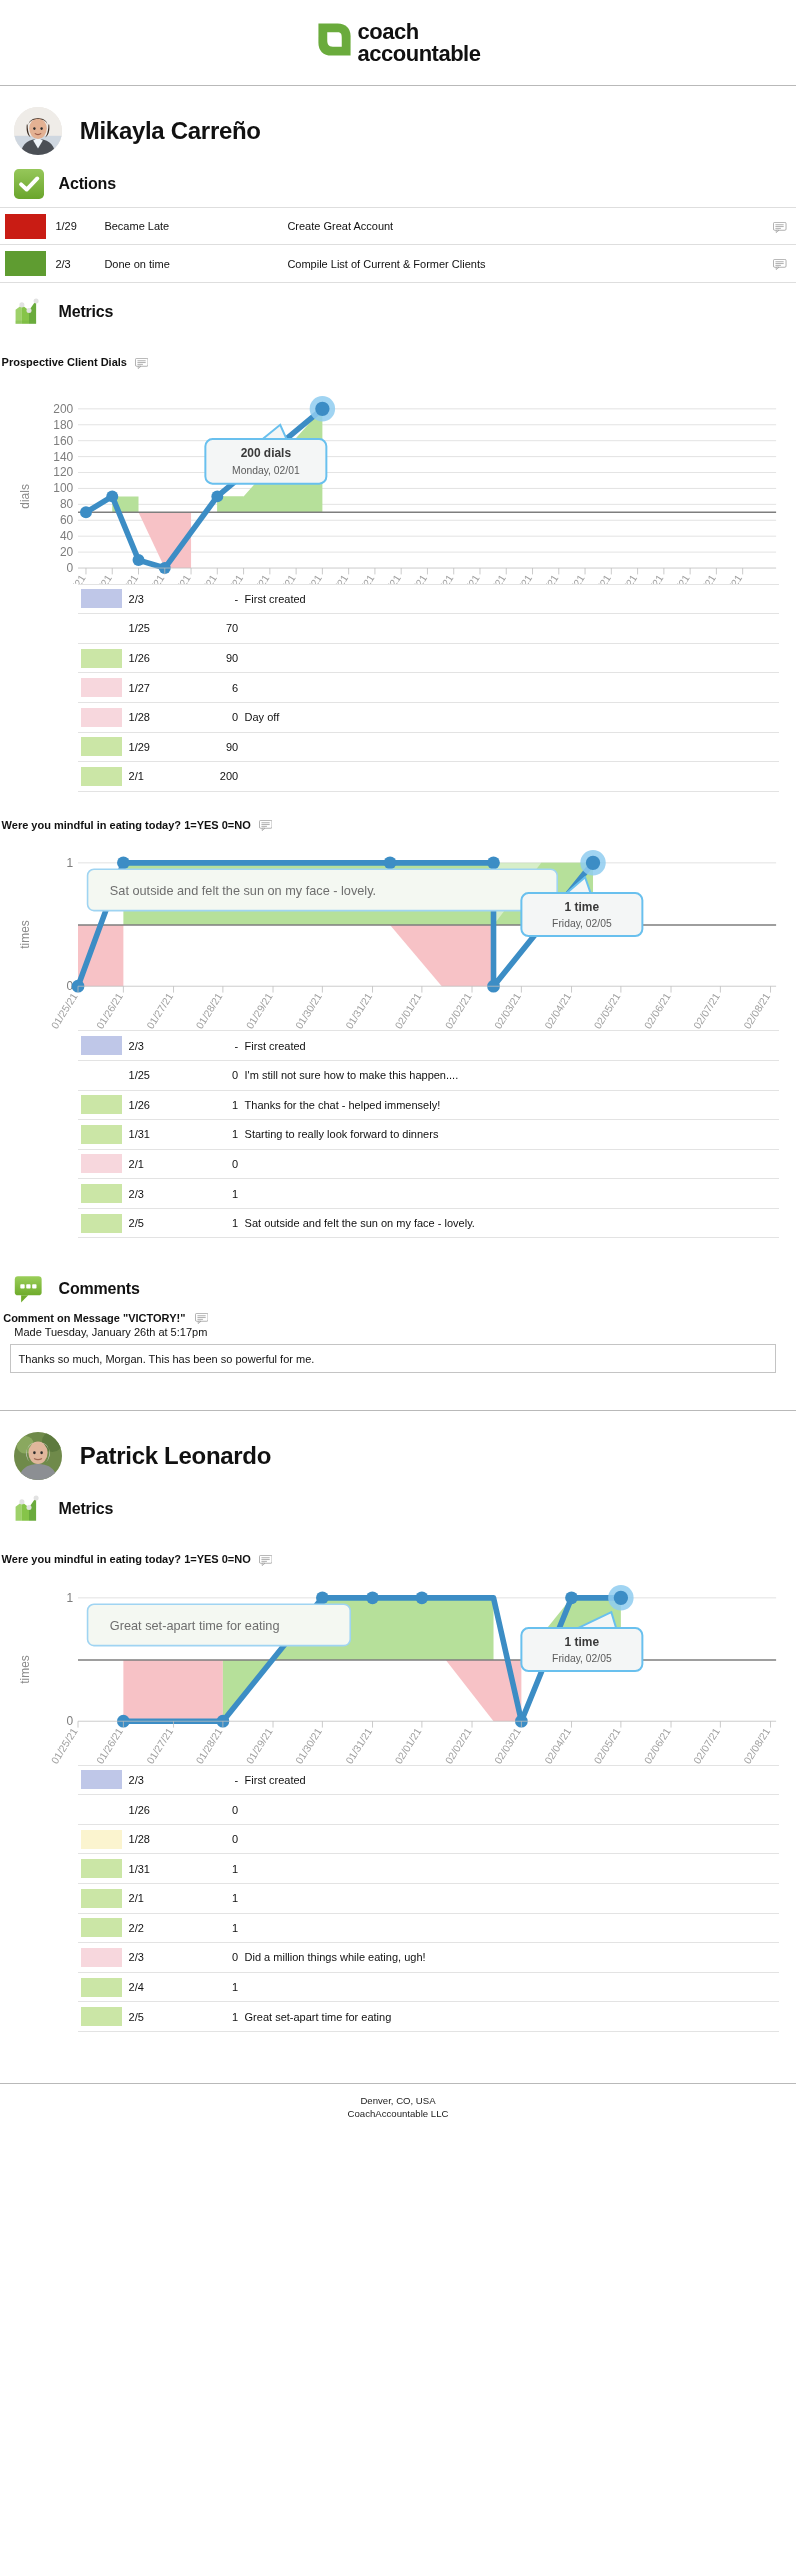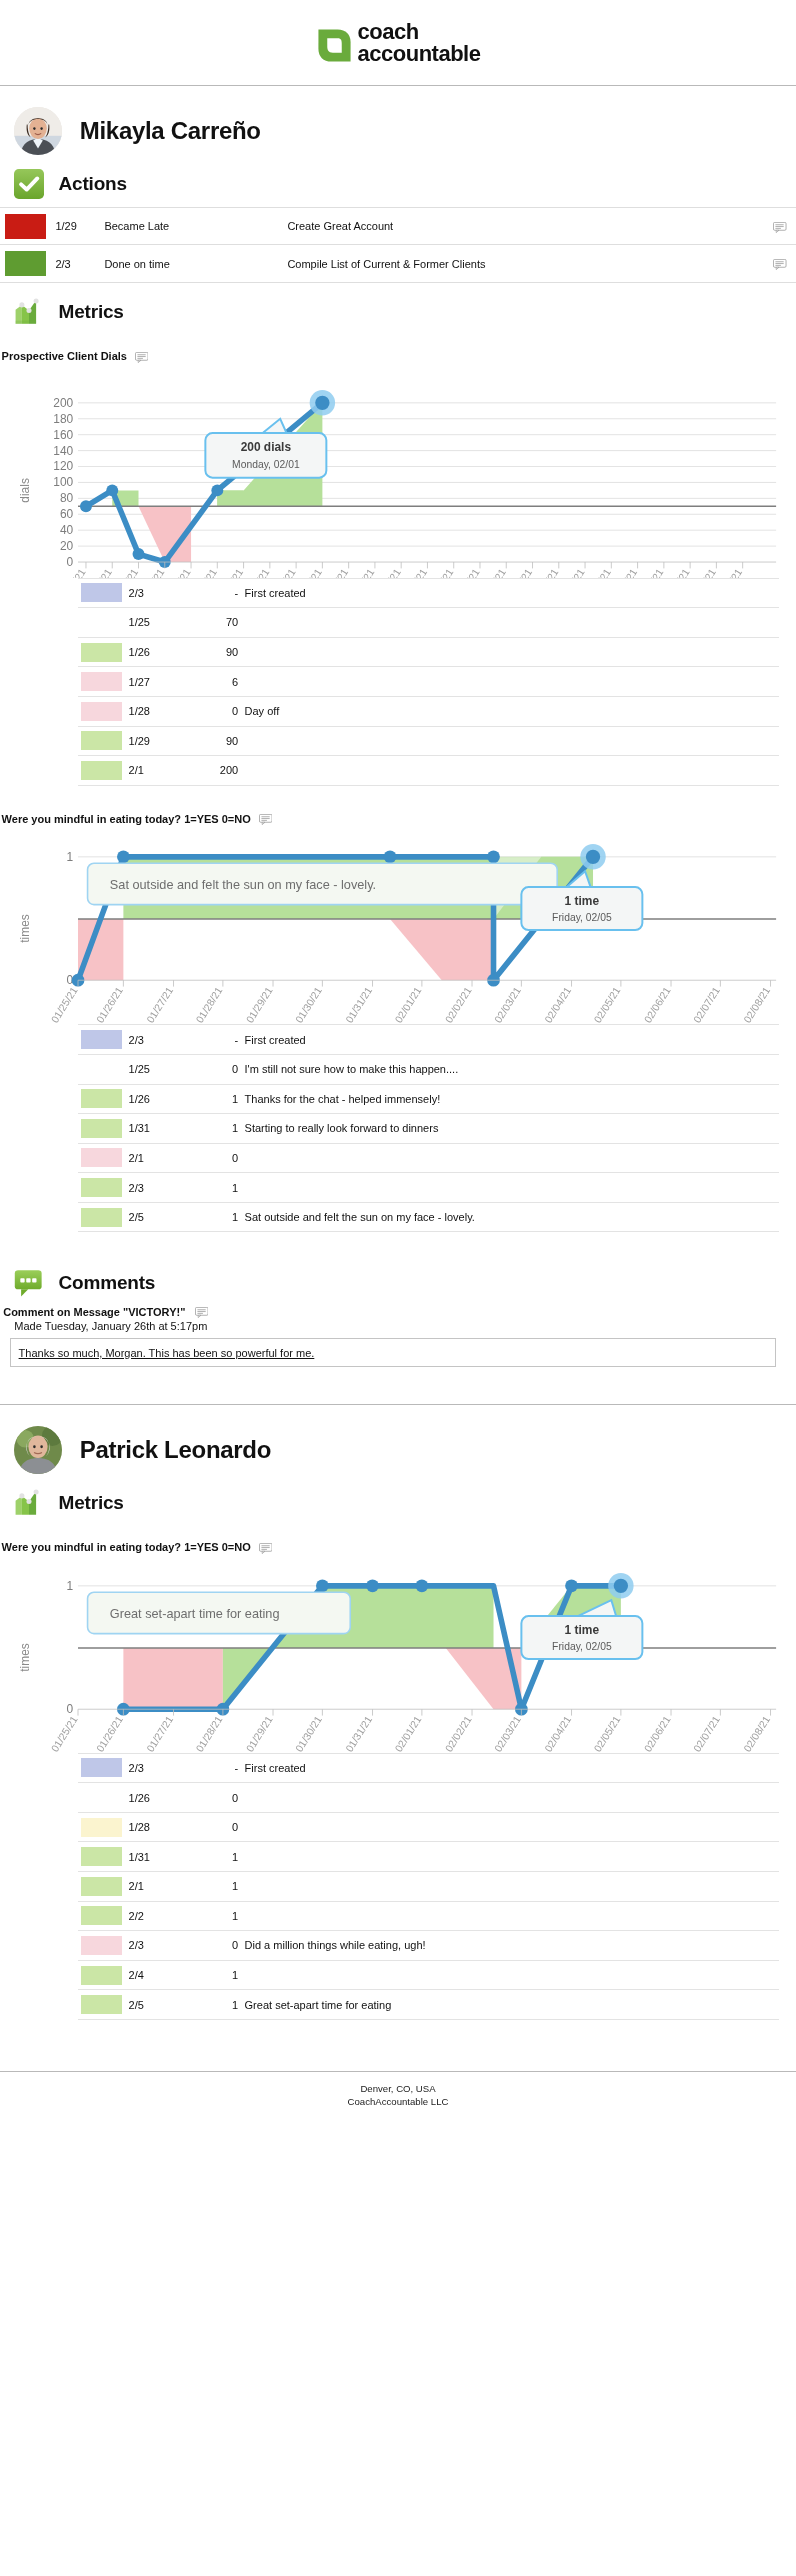--- a/index.html
+++ b/index.html
@@ -14,53 +14,53 @@
   .page { width: 796px; position: relative; }
 
   
   .brand-header {
     height: 86px;
     display: flex;
     align-items: center;
     justify-content: center;
     border-bottom: 0.8px solid #b9b9b9;
   }
-  .logo-wrap { display: flex; align-items: flex-end; gap: 5px; }
+  .logo-wrap { display: flex; align-items: flex-start; gap: 5px; }
   .logo-mark { width: 37px; height: 37px; }
   .logo-text { line-height: 0.98; font-weight: bold; font-size: 22px; letter-spacing: -0.5px; color: #111; }
   .logo-text div { display: block; }
 
   
   .client-block { padding: 21px 12px 8px 0; }
   .client-head { display: flex; align-items: center; gap: 17.5px; padding-left: 14.3px; }
   .avatar { width: 48px; height: 48px; border-radius: 50%; overflow: hidden; flex: 0 0 auto; position: relative; background:#e8e4df; }
   .avatar svg { display:block; width:100%; height:100%; }
   .client-name { font-size: 24px; font-weight: bold; letter-spacing: -0.3px; }
 
   
   .section-head { display: flex; align-items: center; gap: 14.3px; padding: 14.3px 0 8px 14.3px; }
   .section-icon { width: 30px; height: 30px; border-radius: 4.8px; flex: 0 0 auto; }
-  .section-title { font-size: 19px; font-weight: bold; letter-spacing: -0.2px; }
+  .section-title { font-size: 16px; font-weight: bold; letter-spacing: -0.2px; }
 
   
   table.actions { width: 796px; border-collapse: collapse; font-size: 11px; }
   table.actions tr { border-top: 0.8px solid #dedede; }
   table.actions tr:last-child { border-bottom: 0.8px solid #dedede; }
   table.actions td { padding: 5.6px 4.8px; vertical-align: middle; }
   td.swatch { width: 41px; padding: 0; }
   .sw { display: block; width: 41px; height: 25px; }
   td.a-date { width: 49px; padding-left: 8px; }
   td.a-status { width: 183px; }
   td.a-title { }
   td.a-note { width: 32px; text-align: center; }
 
   .bubble-icon { display:inline-block; width:13.5px; height:11px; vertical-align:middle; }
 
   
-  .metric { margin-top: 15px; }
+  .metric { margin-top: 21px; }
   .metric-title { font-size: 11px; font-weight: bold; padding-left: 1.6px; display:flex; align-items:center; gap:8px; }
   .chart-area { position: relative; width: 796px; }
   .chart-area svg { display: block; }
 
   
   table.metric-table { width: 701px; margin-left: 78px; border-collapse: collapse; font-size: 11px; }
   table.metric-table tr { border-bottom: 0.8px solid #e3e3e3; }
   table.metric-table tr:first-child { border-top: 0.8px solid #e3e3e3; }
   table.metric-table td { padding: 4.8px 3.2px; }
   td.m-sw { width: 41px; padding: 0; }
@@ -71,21 +71,20 @@
 
   
   .comment-title { font-size: 11px; font-weight: bold; display:flex; align-items:center; gap:9.6px; padding-left:1.6px;}
   .comment-sub { font-size: 11px; padding-left: 12.7px; margin-top: 1.6px; }
   .comment-box {
     border: 0.8px solid #c4c4c4;
     margin: 6.4px 8px 0 8px;
     padding: 7.2px 8px;
     font-size: 11px;
     background: #fff;
-    text-decoration: underline;
   }
 
   .client-sep { border-top: 0.8px solid #b9b9b9; margin-top: 29px; }
 
   
   .footer {
     border-top: 0.8px solid #b9b9b9;
     margin-top: 43px;
     padding: 11px 0 14.3px 0;
     text-align: center;

